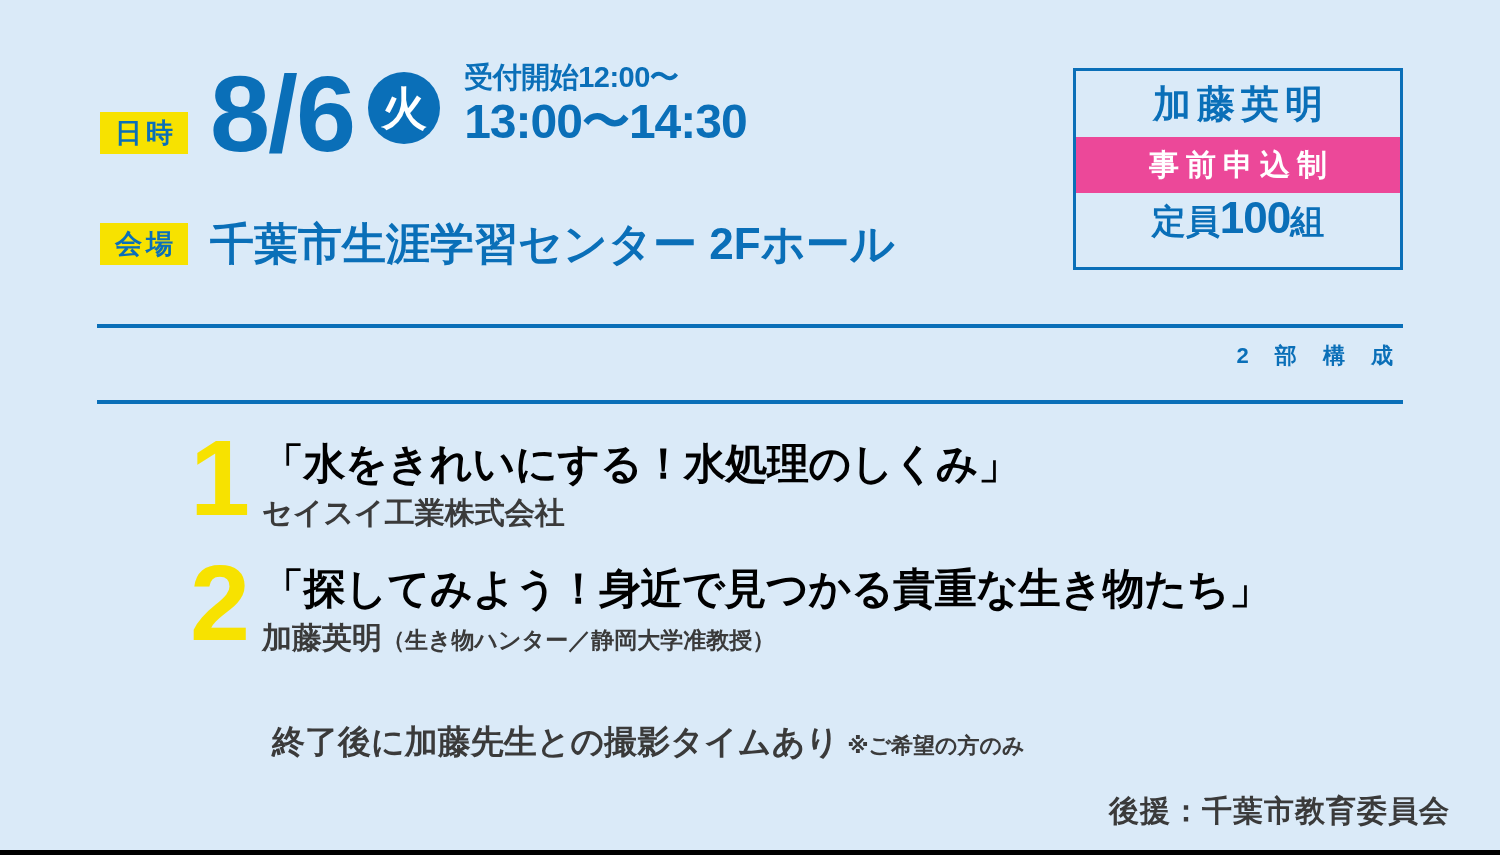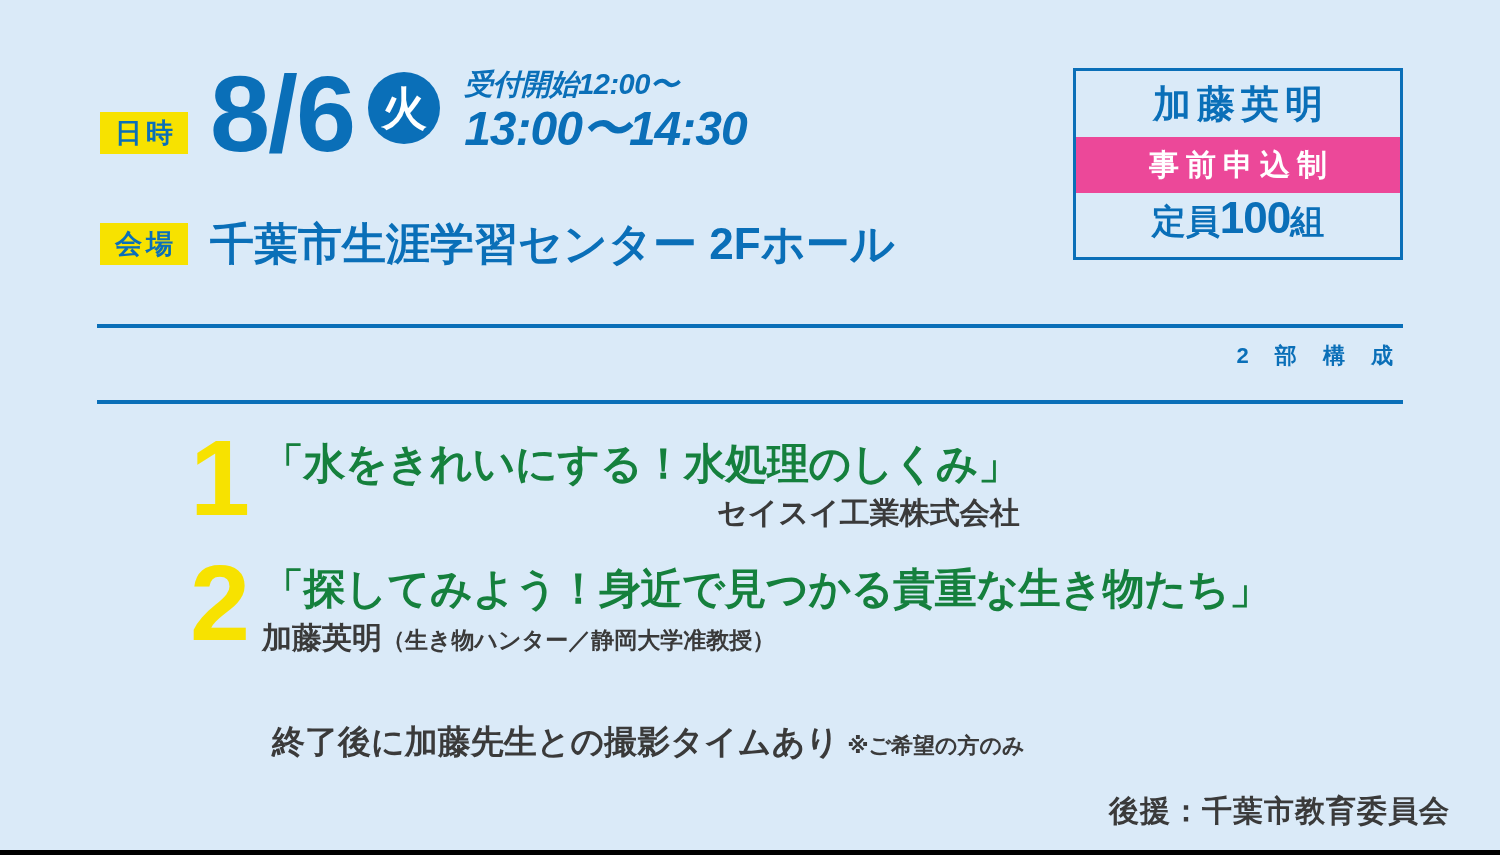--- a/index.html
+++ b/index.html
@@ -73,23 +73,22 @@
     color: #ffffff;
     font-size: 45px;
     font-weight: bold;
     line-height: 1;
     margin-left: 14px;
     margin-bottom: 18px;
     flex: none;
   }
   .time-stack {
     margin-left: 24px;
-    margin-bottom: 9px;
-    line-height: 1;
-    font-style: italic;
+    margin-bottom: 16px;
+    line-height: 1;
   }
   .time-pre {
     color: #0a6fb8;
     font-weight: bold;
     font-size: 29px;
     letter-spacing: -0.5px;
     margin-bottom: 6px;
     white-space: nowrap;
   }
   .time-main {
@@ -145,21 +144,21 @@
     color: #ffffff;
     font-size: 30px;
     letter-spacing: 7px;
     text-indent: 7px;
     height: 56px;
   }
   .capacity {
     display: flex;
     align-items: baseline;
     justify-content: center;
-    height: 64px;
+    height: 74px;
     color: #0a6fb8;
     font-weight: bold;
     letter-spacing: 0;
   }
   .capacity .cap-label { font-size: 34px; }
   .capacity .cap-num   { font-size: 44px; letter-spacing: -1px; }
   .capacity .cap-unit  { font-size: 34px; }
 
   
   .rule {
@@ -201,21 +200,21 @@
     color: #f7e200;
     font-weight: bold;
     font-size: 108px;
     line-height: 0.86;
     width: 72px;
     flex: none;
     letter-spacing: -2px;
   }
   .prog-body { padding-top: 8px; }
   .prog-title {
-    color: #15803d;
+    color: #000000;
     font-weight: bold;
     font-size: 42px;
     line-height: 1.12;
     letter-spacing: -0.5px;
     white-space: nowrap;
   }
   .prog-sub {
     color: #3a3a3a;
     font-weight: bold;
     font-size: 30px;
@@ -288,21 +287,21 @@
   <div class="rule rule-top"></div>
   <div class="section-label">2 部 構 成</div>
   <div class="rule rule-bottom"></div>
 
   <div class="program">
 
     <div class="prog-item">
       <span class="prog-num">1</span>
       <span class="prog-body">
         <span class="prog-title" style="display:block;">「水をきれいにする！水処理のしくみ」</span>
-        <span class="prog-sub" style="display:block;text-align:right;">
+        <span class="prog-sub" style="display:block;">
           <span>セイスイ工業株式会社</span><span class="sub-paren"></span>
         </span>
       </span>
     </div>
 
     <div class="prog-item">
       <span class="prog-num">2</span>
       <span class="prog-body">
         <span class="prog-title" style="display:block;">「探してみよう！身近で見つかる貴重な生き物たち」</span>
         <span class="prog-sub" style="display:block;">

